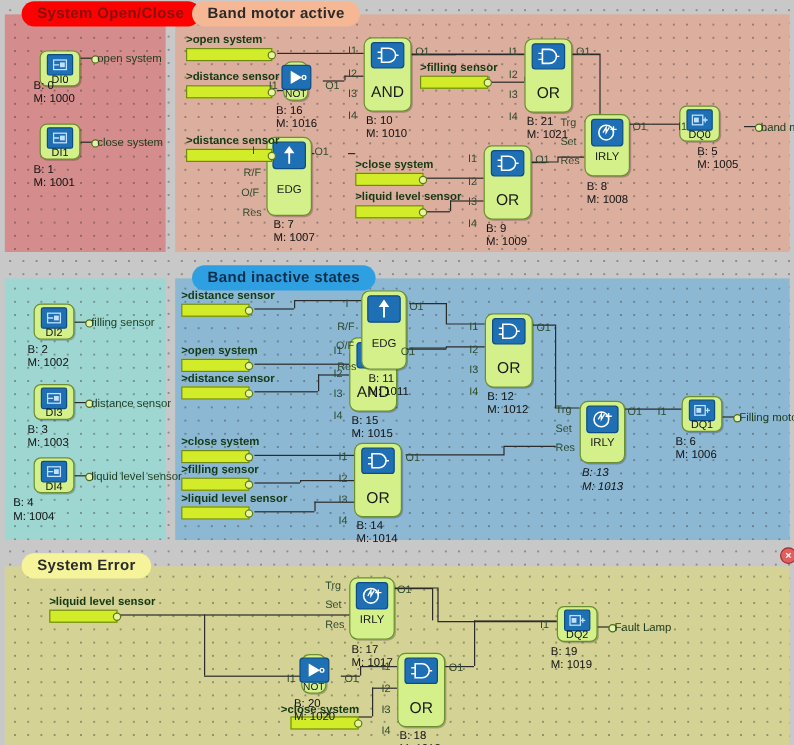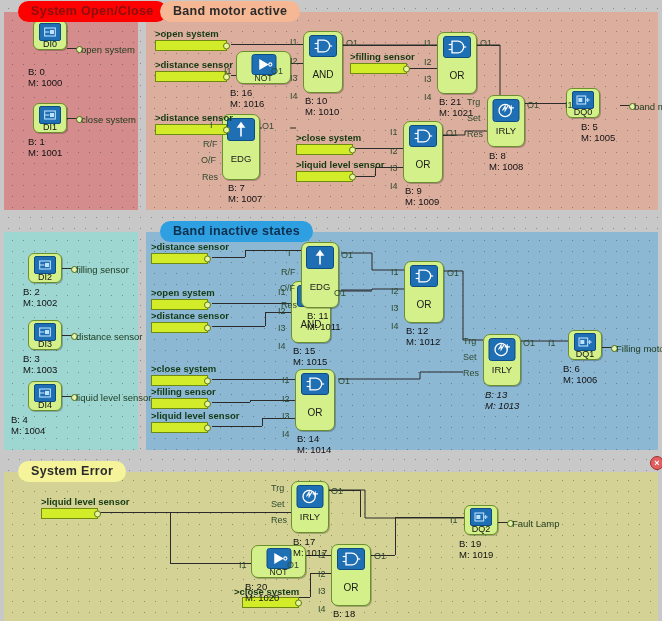--- a/index.html
+++ b/index.html
@@ -34,24 +34,24 @@
          box-shadow:1px 1px 0 rgba(0,0,0,.22);z-index:10;}
   .ioblk .ic{position:absolute;top:2px;left:50%;transform:translateX(-50%);
              width:20px;height:16px;background:#1f6fb4;border:1px solid #0d4d84;
              border-radius:2px;display:flex;align-items:center;justify-content:center;}
   .ioblk .nm{position:absolute;bottom:0px;left:0;right:0;text-align:center;
              font-size:9px;color:#111;}
 
   
   .gate{width:40px;height:62px;}
   .gate .ic{top:3px;width:26px;height:20px;}
-  .gate .nm{top:37px;font-size:10px;}
-
-  
-  .notblk{width:55px;height:33px;}
+  .gate .nm{top:37px;font-size:13px;}
+
+  
+  .notblk{width:21px;height:33px;}
   .notblk .ic{top:2px;width:23px;height:19px;}
   .notblk .nm{top:21px;font-size:8.5px;}
 
   
   .edg{width:38px;height:66px;}
   .edg .ic{top:3px;width:26px;height:21px;}
   .edg .nm{top:38px;}
 
   
   .irly{width:38px;height:52px;}
@@ -165,21 +165,21 @@
       <polyline points="290,128 296,128" fill="none" stroke="#2b2b2b" stroke-width="1"></polyline>
       <polyline points="443,135 465,135 465,131 487,131" fill="none" stroke="#2b2b2b" stroke-width="1"></polyline>
       <polyline points="341,253 372,253 372,270 404,270" fill="none" stroke="#2b2b2b" stroke-width="1"></polyline>
       <polyline points="341,290 372,290 372,289 404,289" fill="none" stroke="#2b2b2b" stroke-width="1"></polyline>
       <polyline points="334,291 372,291" fill="none" stroke="#2b2b2b" stroke-width="1"></polyline>
       <polyline points="444,271 463,271 463,340 483,340" fill="none" stroke="#2b2b2b" stroke-width="1"></polyline>
       <polyline points="338,379 420,379 420,372 463,372" fill="none" stroke="#2b2b2b" stroke-width="1"></polyline>
       <polyline points="521,341 568,341" fill="none" stroke="#2b2b2b" stroke-width="1"></polyline>
       <polyline points="329,490 365,490 365,518 464,518" fill="none" stroke="#2b2b2b" stroke-width="1"></polyline>
     </svg>
-    <div class="ioblk" style="left:33px;top:20px;">
+    <div class="ioblk" style="left:33px;top:42px;">
       <div class="ic">
         <svg viewBox="0 0 24 24" width="100%" height="100%">
           <rect x="4" y="6" width="16" height="12" fill="none" stroke="#bfe2ff" stroke-width="1.6"></rect>
           <rect x="12" y="9" width="6" height="6" fill="#bfe2ff"></rect>
           <line x1="4" y1="12" x2="11" y2="12" stroke="#bfe2ff" stroke-width="1.6"></line>
         </svg>
       </div>
       <div class="nm">DI0</div>
     </div>
     <div class="bm" style="left:28px;top:66px;">

